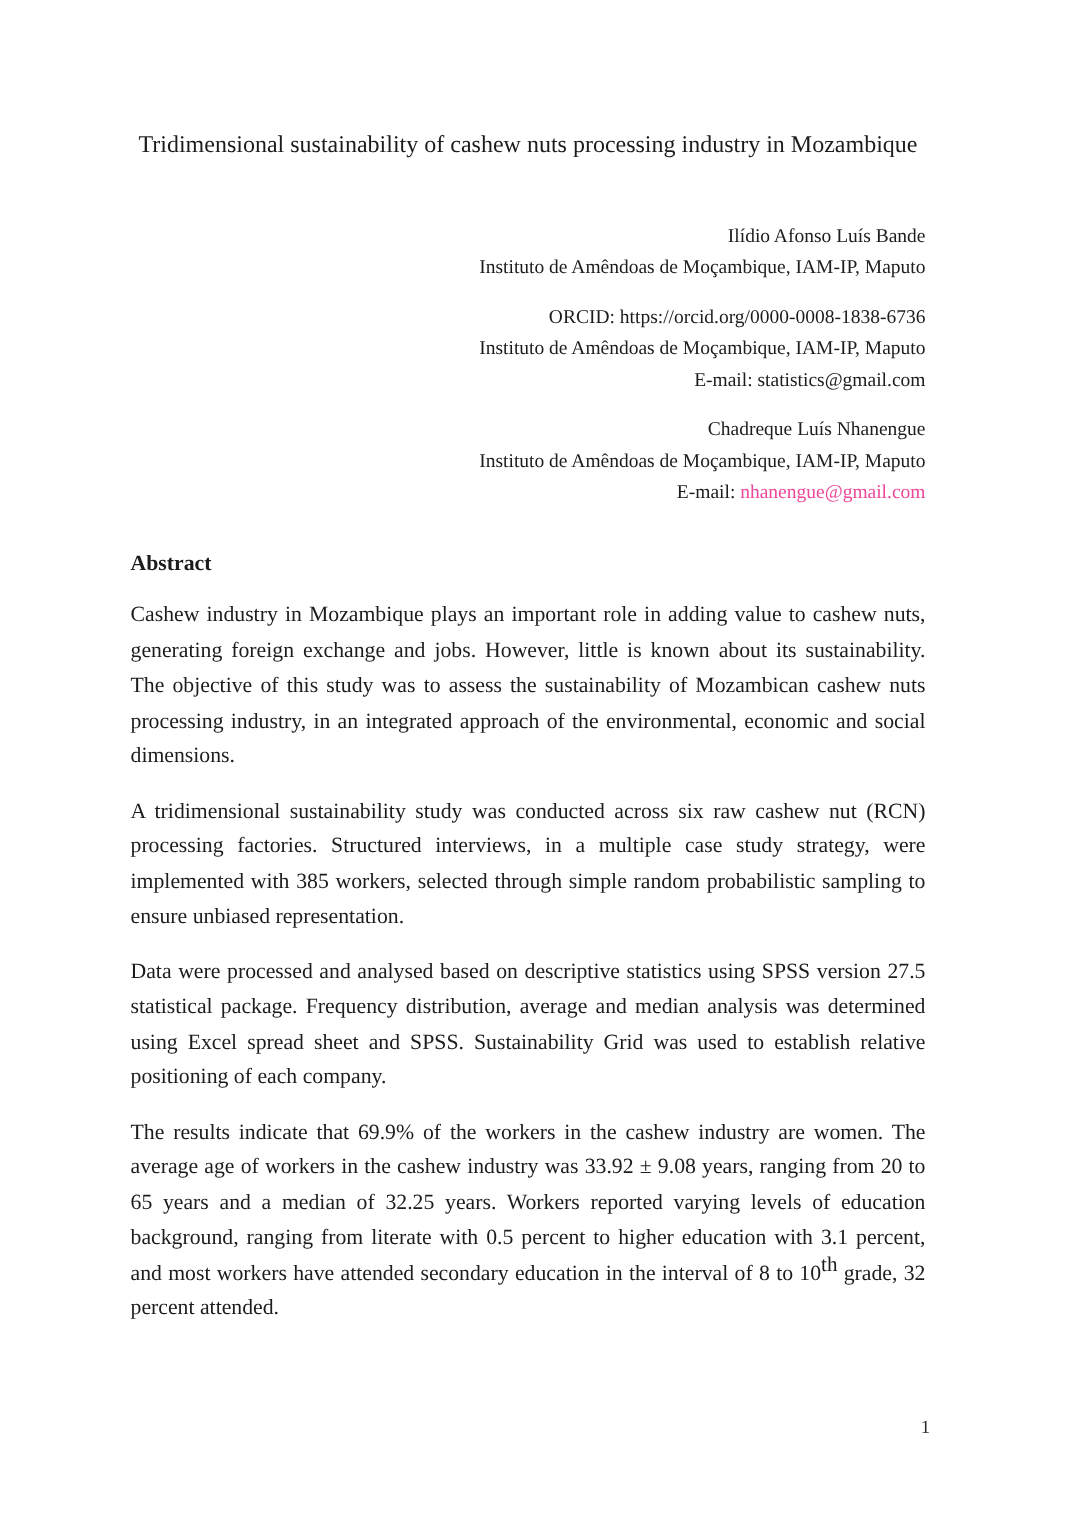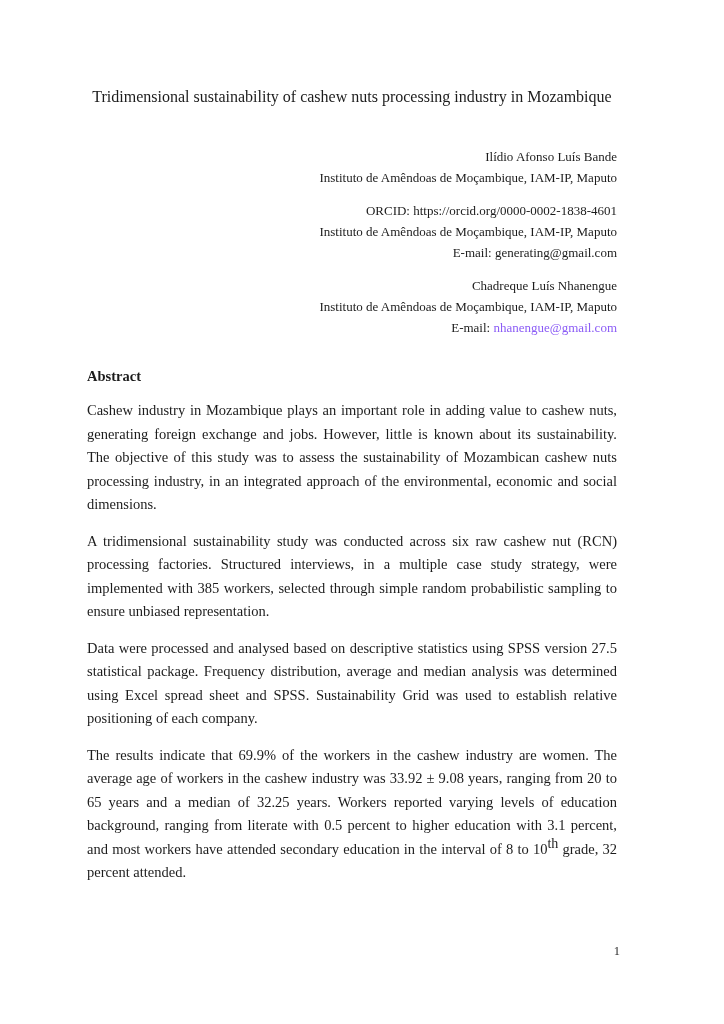--- a/index.html
+++ b/index.html
@@ -31,21 +31,21 @@
     font-size: 13px;
     line-height: 21px;
   }
   .author-block + .author-block {
     margin-top: 12px;
   }
   .a-line {
     white-space: nowrap;
   }
   .muted-link {
-    color: #8b5cf6;
+    color: #ec4899;
   }
   .abstract-heading {
     font-size: 14.5px;
     font-weight: bold;
     line-height: 20px;
     margin: 28px 0 0 0;
   }
   .body-para {
     font-size: 14.5px;
     line-height: 23.5px;
@@ -70,23 +70,23 @@
 <div class="page">
 
   <h1 class="paper-title">Tridimensional sustainability of cashew nuts processing industry in Mozambique</h1>
 
   <div class="author-blocks">
       <div class="author-block">
         <div class="a-line">Ilídio Afonso Luís Bande</div>
         <div class="a-line">Instituto de Amêndoas de Moçambique, IAM-IP, Maputo</div>
       </div>
       <div class="author-block">
-        <div class="a-line"><span>ORCID: </span><span>https://orcid.org/0000-0002-1838-4601</span></div>
+        <div class="a-line"><span>ORCID: </span><span>https://orcid.org/0000-0008-1838-6736</span></div>
         <div class="a-line">Instituto de Amêndoas de Moçambique, IAM-IP, Maputo</div>
-        <div class="a-line"><span>E-mail: </span><span>generating@gmail.com</span></div>
+        <div class="a-line"><span>E-mail: </span><span>statistics@gmail.com</span></div>
       </div>
       <div class="author-block">
         <div class="a-line">Chadreque Luís Nhanengue</div>
         <div class="a-line">Instituto de Amêndoas de Moçambique, IAM-IP, Maputo</div>
         <div class="a-line"><span>E-mail: </span><span class="muted-link">nhanengue@gmail.com</span></div>
       </div>
     </div>
 
   <h2 class="abstract-heading">Abstract</h2>
 

